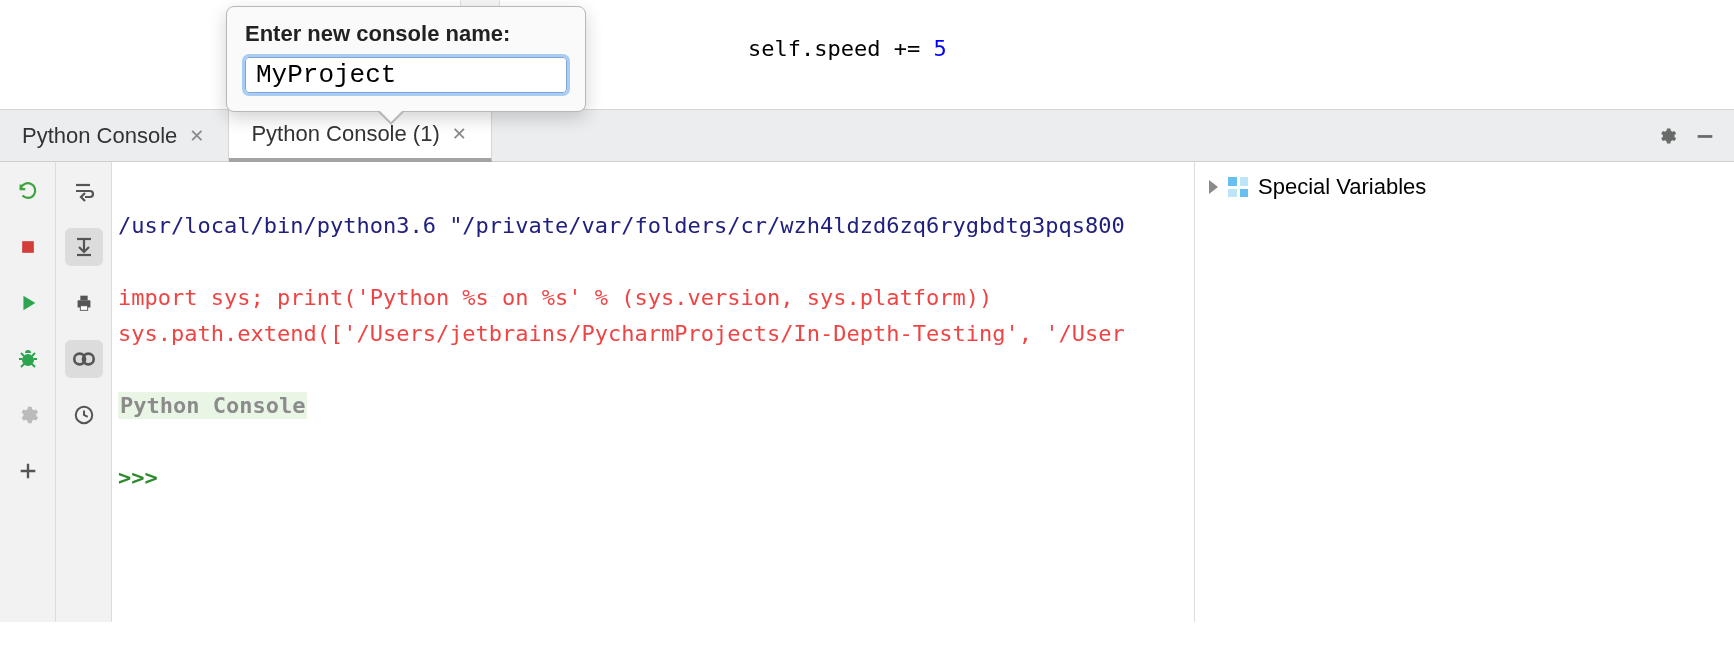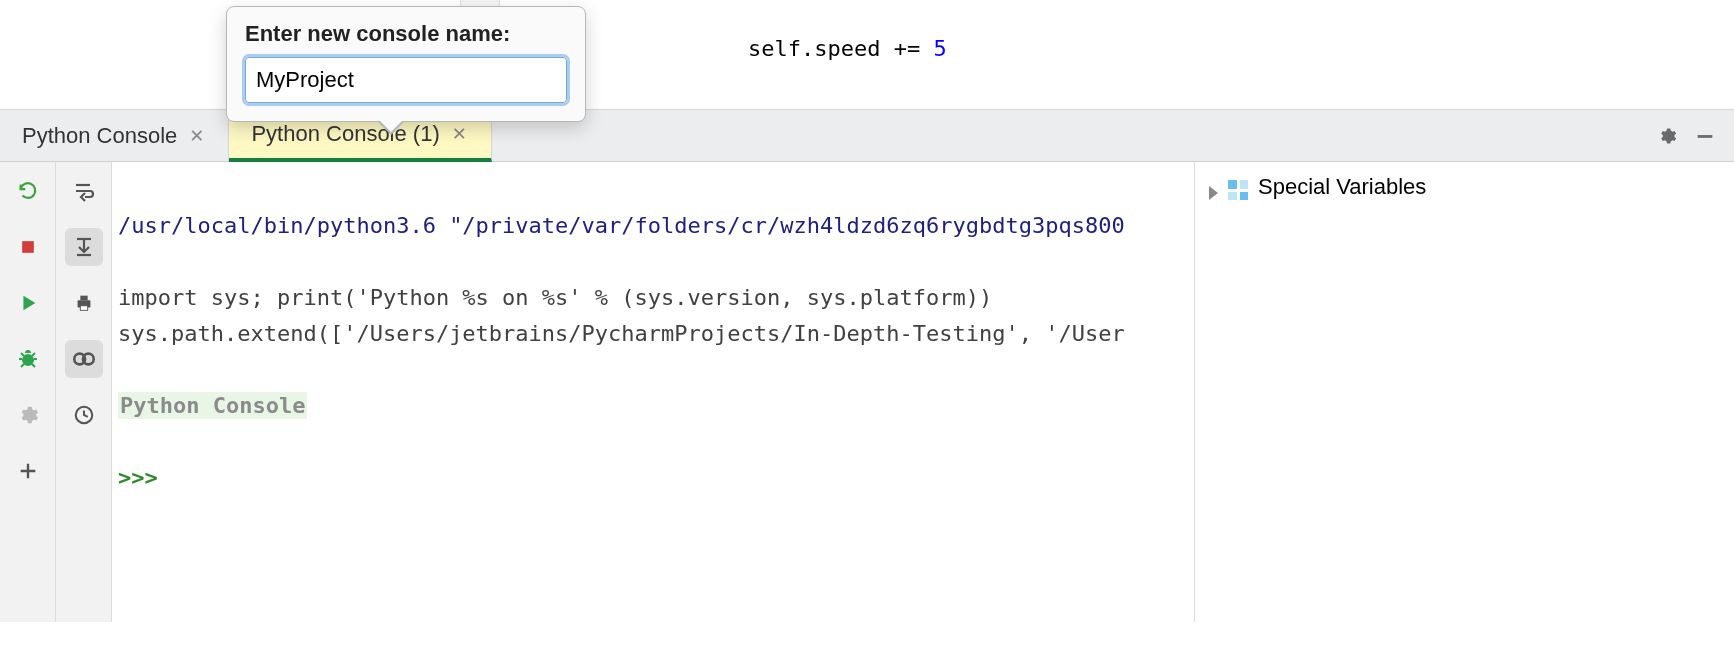--- a/index.html
+++ b/index.html
@@ -68,26 +68,27 @@
     z-index: 50;
   }
   .rename-popup .label {
     font-size: 22px;
     font-weight: 700;
     color:#222;
     margin-bottom: 10px;
   }
   .rename-popup input {
     width: 100%;
-    font-size: 22px;
-    padding: 9px 10px;
+    font-size: 26px;
+    padding: 2px 10px;
     border: 1px solid #7aa7d8;
     outline: 3px solid #a9cdf2;
     border-radius: 4px;
     background:#fff;
+    font-family:Liberation Mono, monospace;
   }
   .rename-popup .tail {
     position:absolute;
     left: 150px;
     bottom: -14px;
     width: 0; height:0;
     border-left: 14px solid transparent;
     border-right: 14px solid transparent;
     border-top: 14px solid #b7b7b7;
   }
@@ -113,22 +114,22 @@
     display:flex;
     align-items:center;
     gap:10px;
     padding: 0 22px;
     font-size: 22px;
     color:#333;
     border-right:1px solid #d4d6d8;
     cursor:pointer;
   }
   .tab.active {
-    background:#fef9c3;
-    border-bottom: 4px solid #15803d;
+    background:#ffffff;
+    border-bottom: 4px solid #a3a3a3;
     margin-bottom:-1px;
   }
   .tab .close-x {
     color:#8a8a8a;
     font-size:18px;
     line-height:1;
     padding:2px;
   }
   .tab-right {
     margin-left:auto;
@@ -174,37 +175,37 @@
   .console-pane {
     flex:1;
     min-width:0;
     padding: 10px 6px 10px 6px;
     font-size:22px;
     line-height:36px;
     white-space:pre;
     overflow:hidden;
   }
   .console-pane .path { color:#20207f; }
-  .console-pane .plain { color:#404040; }
+  .console-pane .plain { color:#ef4444; }
   .console-pane .hl {
     background:#e9f6e6;
     color:#8b8b8b;
     font-weight:700;
     padding:1px 2px;
   }
   .console-pane .prompt { color:#2c8a2c; font-weight:700; }
   .right-pane {
     width: 540px;
     border-left:1px solid #dcdcdc;
     padding:12px 14px;
     font-size:22px;
   }
   .right-pane .row {
     display:flex;
-    align-items:flex-end;
+    align-items:center;
     gap:10px;
   }
   .tri {
     width:0;height:0;
     border-top:7px solid transparent;
     border-bottom:7px solid transparent;
     border-left:9px solid #8a8a8a;
   }
   .grid-ico {
     width:20px; height:20px;

